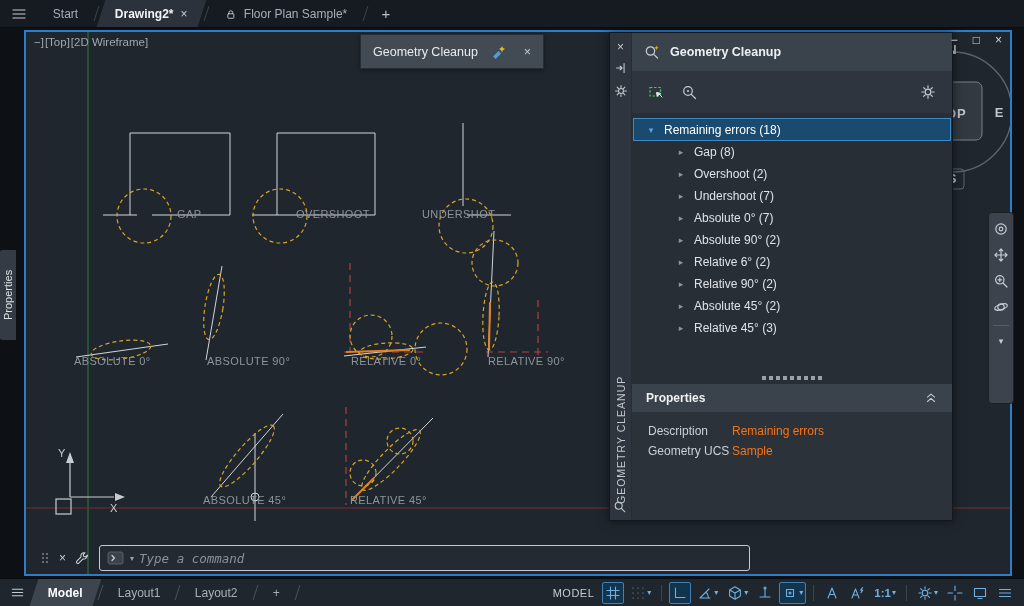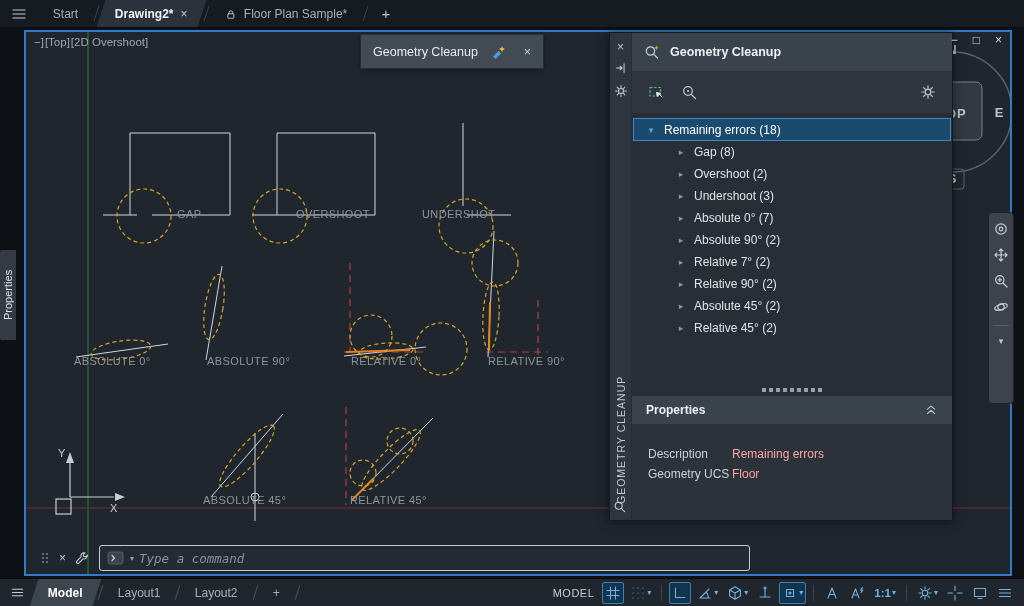--- a/index.html
+++ b/index.html
@@ -73,24 +73,24 @@
   .tree-row{height:22px;display:flex;align-items:center;gap:8px;font-size:12px;color:#dfe3e7;
             padding-left:44px;cursor:pointer;white-space:nowrap}
   .tree-row .exp{color:#8b97a2;font-size:9px;width:10px;text-align:center;cursor:pointer}
   .tree-root{padding-left:12px;background:#1a4a6e;border:1px solid #3e8ac6;color:#fff;margin:0 1px;height:23px}
   .tree-root .exp{color:#56a7e8}
   .splitter{height:13px;display:flex;align-items:center;justify-content:center;gap:3px;background:#272e36;cursor:row-resize}
   .splitter i{width:4px;height:4px;background:#9aa1a9;display:block}
   .sec-header{height:28px;background:#3a424c;display:flex;align-items:center;padding:0 14px;
               color:#eef0f2;font-size:12px;font-weight:bold;cursor:pointer}
   .collapse{margin-left:auto;cursor:pointer}
-  .props-grid{height:96px;background:#2b323a;padding-top:20px}
+  .props-grid{height:108px;background:#2b323a;padding-top:9px}
   .prop-row{height:20px;display:flex;align-items:center;font-size:12px}
   .prop-key{width:100px;padding-left:16px;color:#ccd1d6;flex:none}
-  .prop-val{color:#fca5a5}
+  .prop-val{color:#f97316}
 
   
   .statusbar{position:absolute;left:0;bottom:0;width:100%;height:28px;background:#20262d;display:flex;
              align-items:center;z-index:50;border-top:1px solid #0a0d10}
   .sb-menu{width:34px;height:28px;display:flex;align-items:center;justify-content:center;cursor:pointer}
   .sb-tabs{display:flex;align-items:center;height:100%}
   .sb-tab{height:100%;display:flex;align-items:center;padding:0 14px;color:#a9b0b8;transform:skewX(-18deg);cursor:pointer}
   .sb-tab>span{transform:skewX(18deg)}
   .sb-tab.active{background:#3d454f;color:#fff;font-weight:bold}
   .sb-slash{width:1px;height:15px;background:#4a525a;transform:skewX(-18deg);margin:0 3px}
@@ -223,21 +223,21 @@
         <text x="999" y="117">E</text>
         <text x="952" y="183">S</text>
       </g>
       <rect x="940" y="169" width="24" height="20" rx="3" fill="none" stroke="#5d646b"></rect>
     </g>
   </svg>
 
   <div class="vp-label">
     <span>−]</span>
     <span>[Top]</span>
-    <span>[2D Overshoot]</span>
+    <span>[2D Wireframe]</span>
   </div>
 
   <div class="win-controls">
     <span>−</span>
     <span>□</span>
     <span>×</span>
   </div>
 
   <div class="float-toolbar">
     <span>Geometry Cleanup</span>
@@ -351,45 +351,45 @@
         <div class="tree-row">
             <span class="exp">▸</span>
             <span>Gap (8)</span>
           </div>
         <div class="tree-row">
             <span class="exp">▸</span>
             <span>Overshoot (2)</span>
           </div>
         <div class="tree-row">
             <span class="exp">▸</span>
-            <span>Undershoot (3)</span>
+            <span>Undershoot (7)</span>
           </div>
         <div class="tree-row">
             <span class="exp">▸</span>
             <span>Absolute 0° (7)</span>
           </div>
         <div class="tree-row">
             <span class="exp">▸</span>
             <span>Absolute 90° (2)</span>
           </div>
         <div class="tree-row">
             <span class="exp">▸</span>
-            <span>Relative 7° (2)</span>
+            <span>Relative 6° (2)</span>
           </div>
         <div class="tree-row">
             <span class="exp">▸</span>
             <span>Relative 90° (2)</span>
           </div>
         <div class="tree-row">
             <span class="exp">▸</span>
             <span>Absolute 45° (2)</span>
           </div>
         <div class="tree-row">
             <span class="exp">▸</span>
-            <span>Relative 45° (2)</span>
+            <span>Relative 45° (3)</span>
           </div>
       </div>
 
       <div class="splitter">
         <i></i>
           <i></i>
           <i></i>
           <i></i>
           <i></i>
           <i></i>
@@ -405,21 +405,21 @@
           </svg>
       </div>
 
       <div class="props-grid">
         <div class="prop-row">
           <span class="prop-key">Description</span>
           <span class="prop-val">Remaining errors</span>
         </div>
         <div class="prop-row">
           <span class="prop-key">Geometry UCS</span>
-          <span class="prop-val">Floor</span>
+          <span class="prop-val">Sample</span>
         </div>
       </div>
     </div>
   </div>
 </div>
 
 <div class="statusbar">
   <div class="sb-menu">
     <svg class="ico" width="15" height="15" viewBox="0 0 16 16">
         <path d="M2.5 4.5h11M2.5 8h11M2.5 11.5h11"></path>

